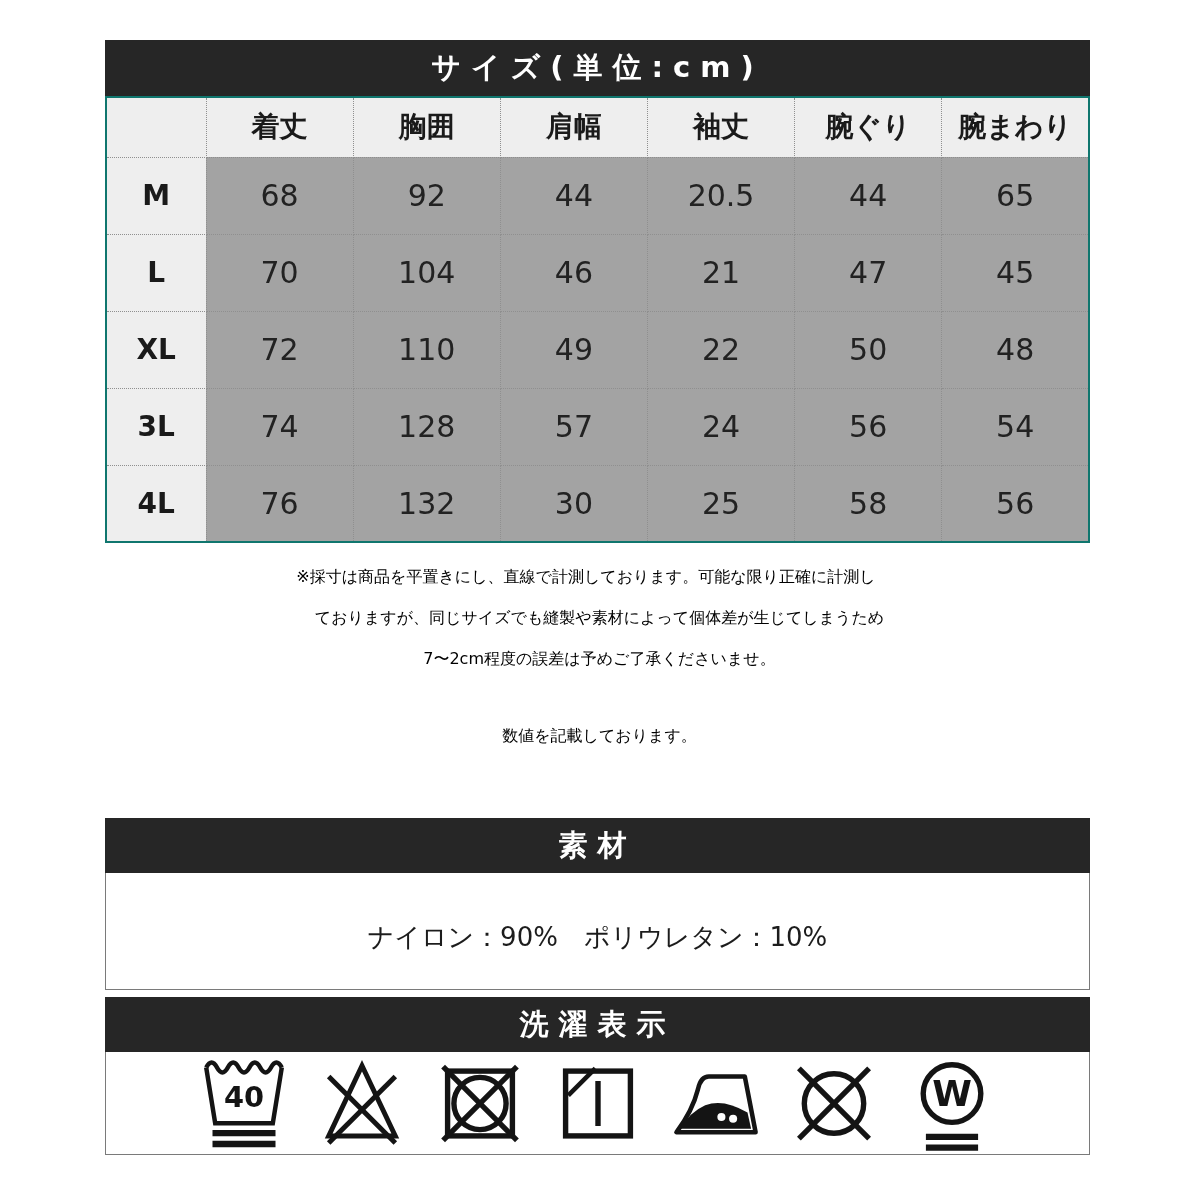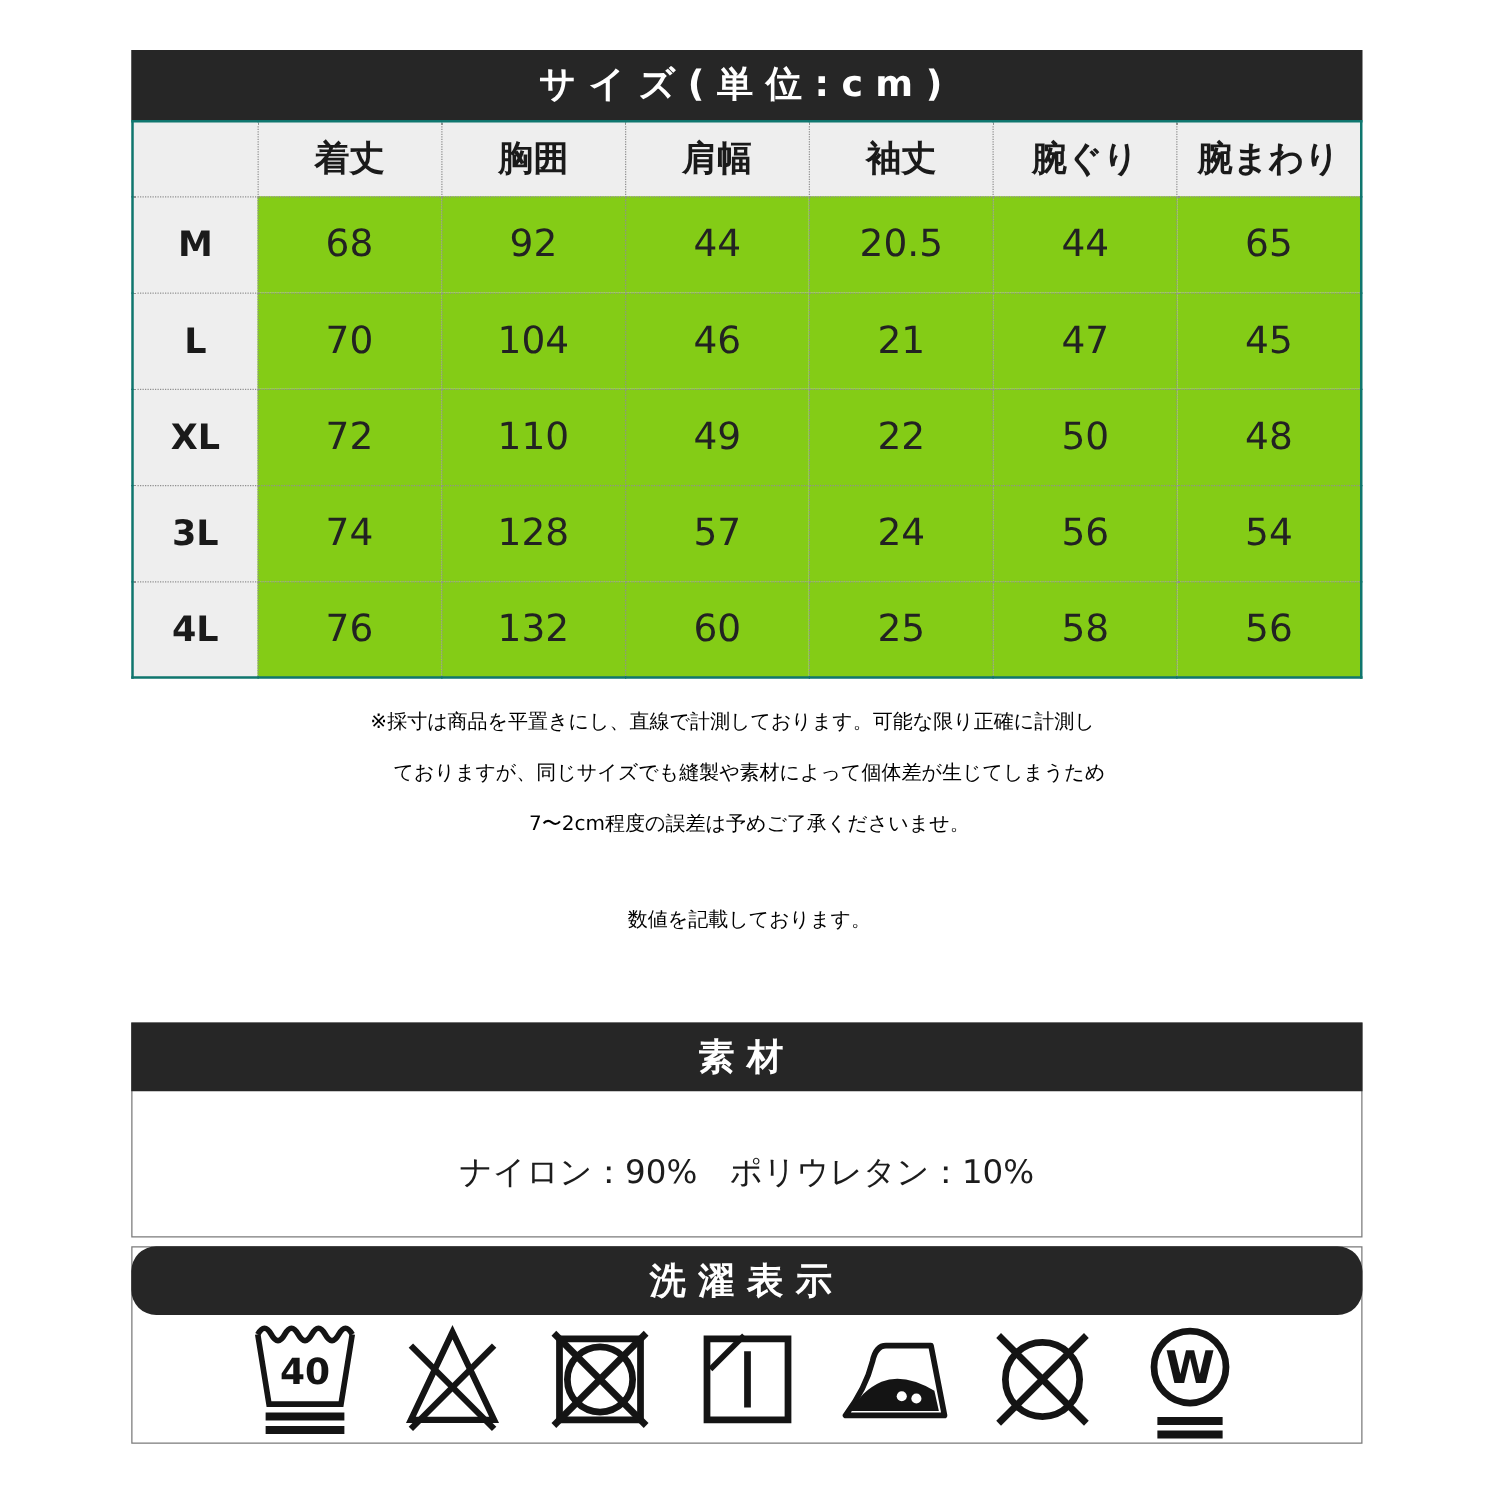--- a/index.html
+++ b/index.html
@@ -17,36 +17,36 @@
   
   .size-section { position:absolute; left:105px; top:40px; width:985px; }
   table.size-table { width:100%; border-collapse:collapse; border:2px solid #0f766e; table-layout:fixed; }
   table.size-table col.c-label { width:100px; }
   table.size-table th, table.size-table td {
     border:1px dotted #8f8f8f; text-align:center; vertical-align:middle;
   }
   table.size-table thead th { height:60px; background:#eeeeee; font-size:28px; font-weight:bold; }
   table.size-table tbody tr { height:77px; }
   table.size-table tbody th { background:#eeeeee; font-size:28px; font-weight:bold; }
-  table.size-table tbody td { background:#84cc16; font-size:30px; font-weight:normal; color:#222; }
+  table.size-table tbody td { background:#a3a3a3; font-size:30px; font-weight:normal; color:#222; }
 
   
   .notes-block { position:absolute; left:131px; top:556px; width:910px; font-size:16px; line-height:41px; color:#000000;text-align:center; }
   .note { display:block; }
   .note + .note { margin-top:36px; }
   .note .wrap-line { padding-left:27px; }
 
   
   .material-section { position:absolute; left:105px; top:818px; width:985px; border:1px solid #7a7a7a; }
   .material-section .bar { height:55px; margin:-1px -1px 12px -1px; }
   .material-content { height:104px; display:flex; align-items:center; justify-content:center; font-size:26px; color:#1c1c1c; }
 
   
   .laundry-section { position:absolute; left:105px; top:997px; width:985px; border:1px solid #7a7a7a; }
-  .laundry-section .bar { height:55px; margin:-1px -1px 0 -1px;border-radius:20px; }
+  .laundry-section .bar { height:55px; margin:-1px -1px 0 -1px; }
   .laundry-icons { height:102px; display:flex; align-items:center; justify-content:center; gap:28px; }
   .care-icon svg { width:90px; height:101px; display:block; }
   .care-icon .stroke { fill:none; stroke:#141414; }
   .care-icon .fill { fill:#141414; stroke:none; }
   .care-icon text { fill:#141414; font-family:"DejaVu Sans","Liberation Sans",sans-serif; font-weight:600; }
 </style>
 </head>
 <body>
 
 <div class="canvas">
@@ -110,21 +110,21 @@
           <td>128</td>
           <td>57</td>
           <td>24</td>
           <td>56</td>
           <td>54</td>
         </tr>
         <tr>
           <th>4L</th>
           <td>76</td>
           <td>132</td>
-          <td>60</td>
+          <td>30</td>
           <td>25</td>
           <td>58</td>
           <td>56</td>
         </tr>
       </tbody>
     </table>
   </section>
 
   <div class="notes-block">
     <div class="note">

